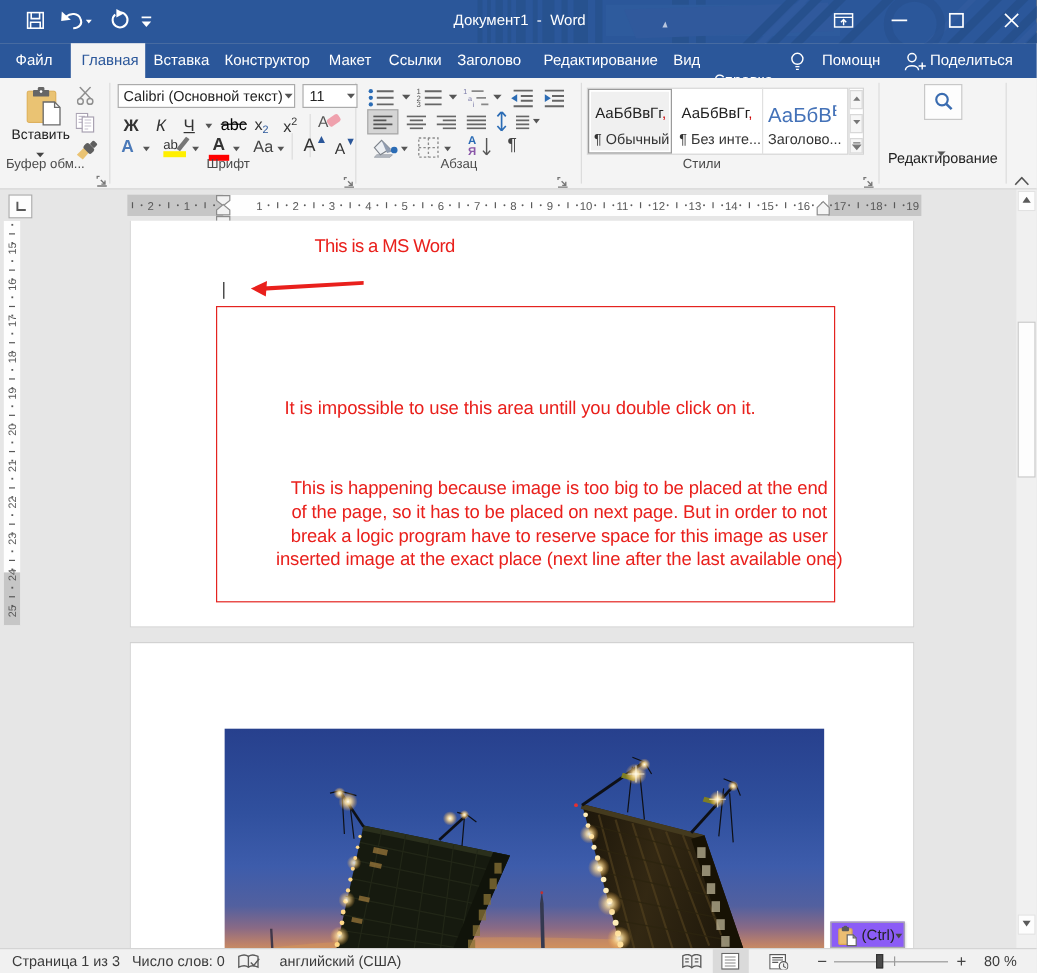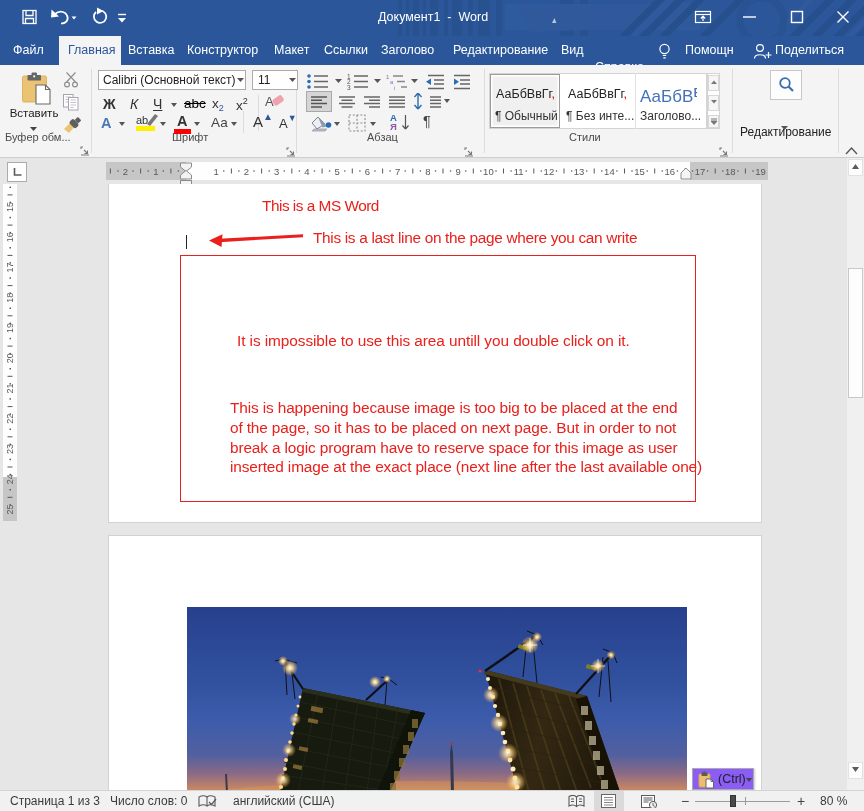--- a/index.html
+++ b/index.html
@@ -12,21 +12,21 @@
   .tab { position:absolute; top:0; height:29px; line-height:29px; color:#fff; font-size:12.5px; }
   #ribbon { left:0; top:65px; width:864px; height:93px; background:#f4f4f4; border-bottom:1px solid #cdcdcd; }
   .gsep { position:absolute; top:4px; width:1px; height:84px; background:#dcdcdc; }
   .glabel { position:absolute; top:66px; font-size:11px; color:#4a4a4a; }
   .launcher { position:absolute; width:10px; height:10px; }
   
   #rulerrow { left:0; top:158px; width:864px; height:26px; background:#e6e6e6; }
   
   #docarea { left:0; top:184px; width:864px; height:606px; background:#e6e6e6; overflow:hidden; }
   .page { position:absolute; background:#fff; border:1px solid #d2d2d2; }
-  .red { color:#e9201c; position:absolute; font-size:15.4px; white-space:nowrap; letter-spacing:-0.32px; }
+  .red { color:#e9201c; position:absolute; font-size:15.4px; white-space:nowrap; letter-spacing:-0.32px;text-align:center; }
   
   #statusbar { left:0; top:790px; width:864px; height:21px; background:#f1f1f1; border-top:1px solid #d4d4d4; font-size:12px; color:#3b3b3b; }
   .sbtext { position:absolute; top:3px; }
 </style>
 </head>
 <body>
 
 <div class="abs" id="titlebar">
   <svg width="864" height="36" style="position:absolute;left:0;top:0">
     <rect width="864" height="36" fill="#2b579a"></rect>
@@ -511,21 +511,20 @@
 </svg>
 <div class="page" style="left:108px;top:-2px;width:654px;height:341px"></div>
 <div class="page" style="left:108px;top:351px;width:654px;height:700px"></div>
 
 <div class="red" style="left:262px;top:13px;letter-spacing:-0.5px">This is a MS Word</div>
 <div class="abs" style="left:186px;top:51px;width:1px;height:14px;background:#222"></div>
 <svg class="abs" style="left:205px;top:46px" width="102" height="18">
   <path d="M4 10.5 L17.5 4.2 L16.5 17 Z" fill="#e9201c"></path>
   <path d="M14 8.8 L98 4.2 L98 7.2 L14 12.2 Z" fill="#e9201c"></path>
 </svg>
-<div class="red" style="left:313px;top:45px;">This is a last line on the page where you can write</div>
 <div class="abs" style="left:180px;top:71px;width:516px;height:247px;border:1.4px solid #e42320"></div>
 <div class="red" style="left:230px;top:214px;line-height:19.8px;white-space:pre;letter-spacing:-0.13px">This is happening because image is too big to be placed at the end
 of the page, so it has to be placed on next page. But in order to not
 break a logic program have to reserve space for this image as user
 inserted image at the exact place (next line after the last available one)</div>
 <div class="red" style="left:237px;top:148px;letter-spacing:-0.08px">It is impossible to use this area untill you double click on it.</div>
 
 <svg class="abs" style="left:187px;top:423px" width="500" height="185" viewBox="0 0 500 185">
   <defs>
     <linearGradient id="sky" x1="0" y1="0" x2="0" y2="1">

